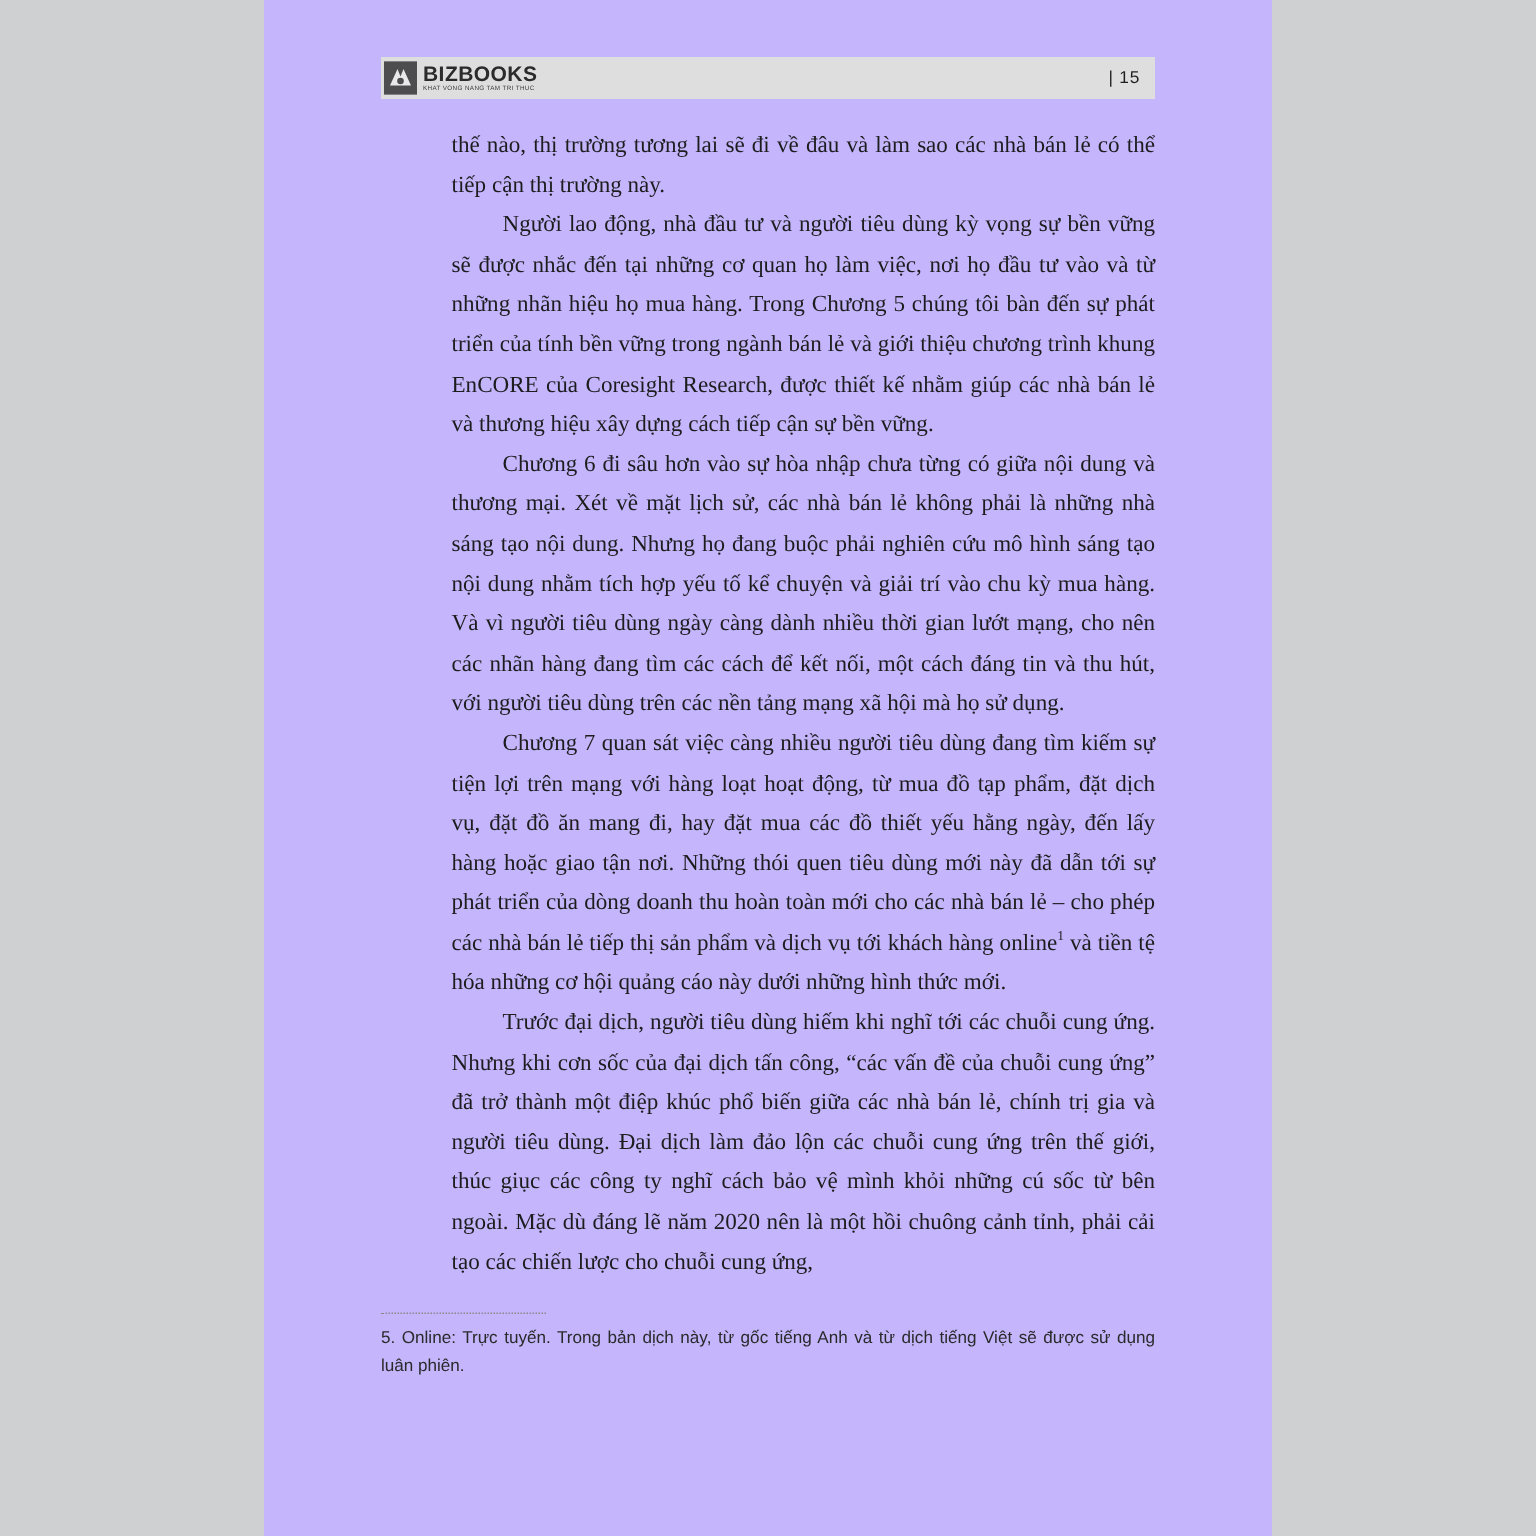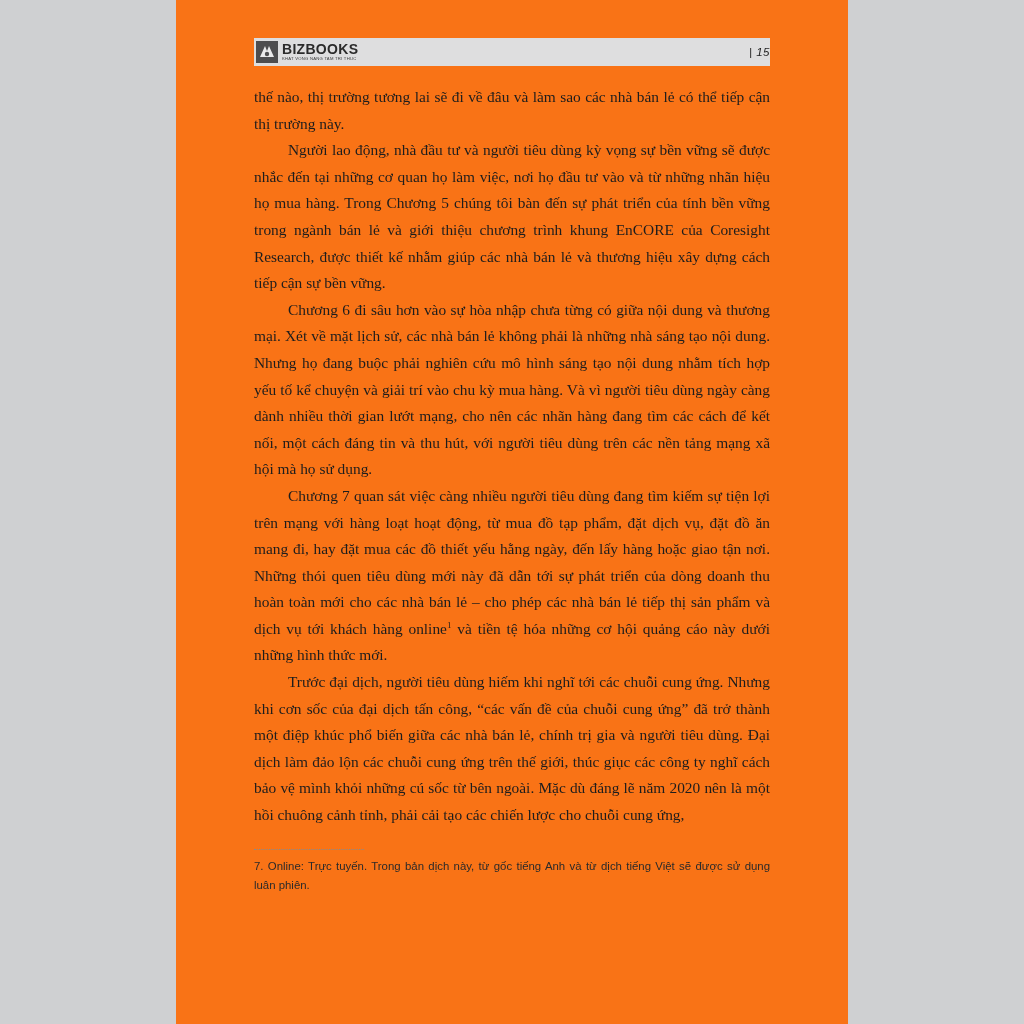--- a/index.html
+++ b/index.html
@@ -15,21 +15,21 @@
     width: 1024px;
     height: 1024px;
     overflow: hidden;
   }
   .page {
     position: absolute;
     left: 176px;
     top: 0;
     width: 672px;
     height: 1024px;
-    background: #f97316;
+    background: #c4b5fd;
   }
   .page-inner {
     position: absolute;
     left: 78px;
     top: 38px;
     width: 516px;
   }
   
   .header {
     position: relative;
@@ -69,31 +69,32 @@
     font-size: 4.2px;
     letter-spacing: 0.25px;
     color: #3b3b3b;
     display: block;
     margin-top: 1px;
   }
   .folio {
     font-family: "Liberation Sans", sans-serif;
     font-size: 11.5px;
     color: #1e1e1e;
+    padding-right: 10px;
     letter-spacing: 0.5px;
-    font-style: italic;
   }
   
   .body-text {
     margin-top: 18px;
     color: #1d1d1d;
     font-size: 15.4px;
     line-height: 26.6px;
     text-align: justify;
     text-justify: inter-word;
+    margin-left: 47px;
   }
   .body-text p {
     margin: 0;
   }
   .body-text p.indent {
     text-indent: 34px;
   }
   .bold { font-weight: normal; }
   sup {
     font-size: 9px;
@@ -142,17 +143,17 @@
 
       <div class="body-text" id="body-text">
           <p><span>thế nào, thị trường tương lai sẽ đi về đâu và làm sao các nhà bán lẻ có thể tiếp cận thị trường này.</span></p>
           <p class="indent"><span>Người lao động, nhà đầu tư và người tiêu dùng kỳ vọng sự bền vững sẽ được nhắc đến tại những cơ quan họ làm việc, nơi họ đầu tư vào và từ những nhãn hiệu họ mua hàng. Trong </span><span class="bold">Chương 5</span><span> chúng tôi bàn đến sự phát triển của tính bền vững trong ngành bán lẻ và giới thiệu chương trình khung EnCORE của Coresight Research, được thiết kế nhằm giúp các nhà bán lẻ và thương hiệu xây dựng cách tiếp cận sự bền vững.</span></p>
           <p class="indent"><span class="bold">Chương 6</span><span> đi sâu hơn vào sự hòa nhập chưa từng có giữa nội dung và thương mại. Xét về mặt lịch sử, các nhà bán lẻ không phải là những nhà sáng tạo nội dung. Nhưng họ đang buộc phải nghiên cứu mô hình sáng tạo nội dung nhằm tích hợp yếu tố kể chuyện và giải trí vào chu kỳ mua hàng. Và vì người tiêu dùng ngày càng dành nhiều thời gian lướt mạng, cho nên các nhãn hàng đang tìm các cách để kết nối, một cách đáng tin và thu hút, với người tiêu dùng trên các nền tảng mạng xã hội mà họ sử dụng.</span></p>
           <p class="indent"><span class="bold">Chương 7</span><span> quan sát việc càng nhiều người tiêu dùng đang tìm kiếm sự tiện lợi trên mạng với hàng loạt hoạt động, từ mua đồ tạp phẩm, đặt dịch vụ, đặt đồ ăn mang đi, hay đặt mua các đồ thiết yếu hằng ngày, đến lấy hàng hoặc giao tận nơi. Những thói quen tiêu dùng mới này đã dẫn tới sự phát triển của dòng doanh thu hoàn toàn mới cho các nhà bán lẻ – cho phép các nhà bán lẻ tiếp thị sản phẩm và dịch vụ tới khách hàng online</span><sup>1</sup><span> và tiền tệ hóa những cơ hội quảng cáo này dưới những hình thức mới.</span></p>
           <p class="indent"><span>Trước đại dịch, người tiêu dùng hiếm khi nghĩ tới các chuỗi cung ứng. Nhưng khi cơn sốc của đại dịch tấn công, “các vấn đề của chuỗi cung ứng” đã trở thành một điệp khúc phổ biến giữa các nhà bán lẻ, chính trị gia và người tiêu dùng. Đại dịch làm đảo lộn các chuỗi cung ứng trên thế giới, thúc giục các công ty nghĩ cách bảo vệ mình khỏi những cú sốc từ bên ngoài. Mặc dù đáng lẽ năm 2020 nên là một hồi chuông cảnh tỉnh, phải cải tạo các chiến lược cho chuỗi cung ứng,</span></p>
         </div>
 
       <div class="footnote-rule"></div>
-      <div class="footnote">7. Online: Trực tuyến. Trong bản dịch này, từ gốc tiếng Anh và từ dịch tiếng Việt sẽ được sử dụng luân phiên.</div>
+      <div class="footnote">5. Online: Trực tuyến. Trong bản dịch này, từ gốc tiếng Anh và từ dịch tiếng Việt sẽ được sử dụng luân phiên.</div>
 
     </div>
   </div>
 </div>
 
 </body></html>

